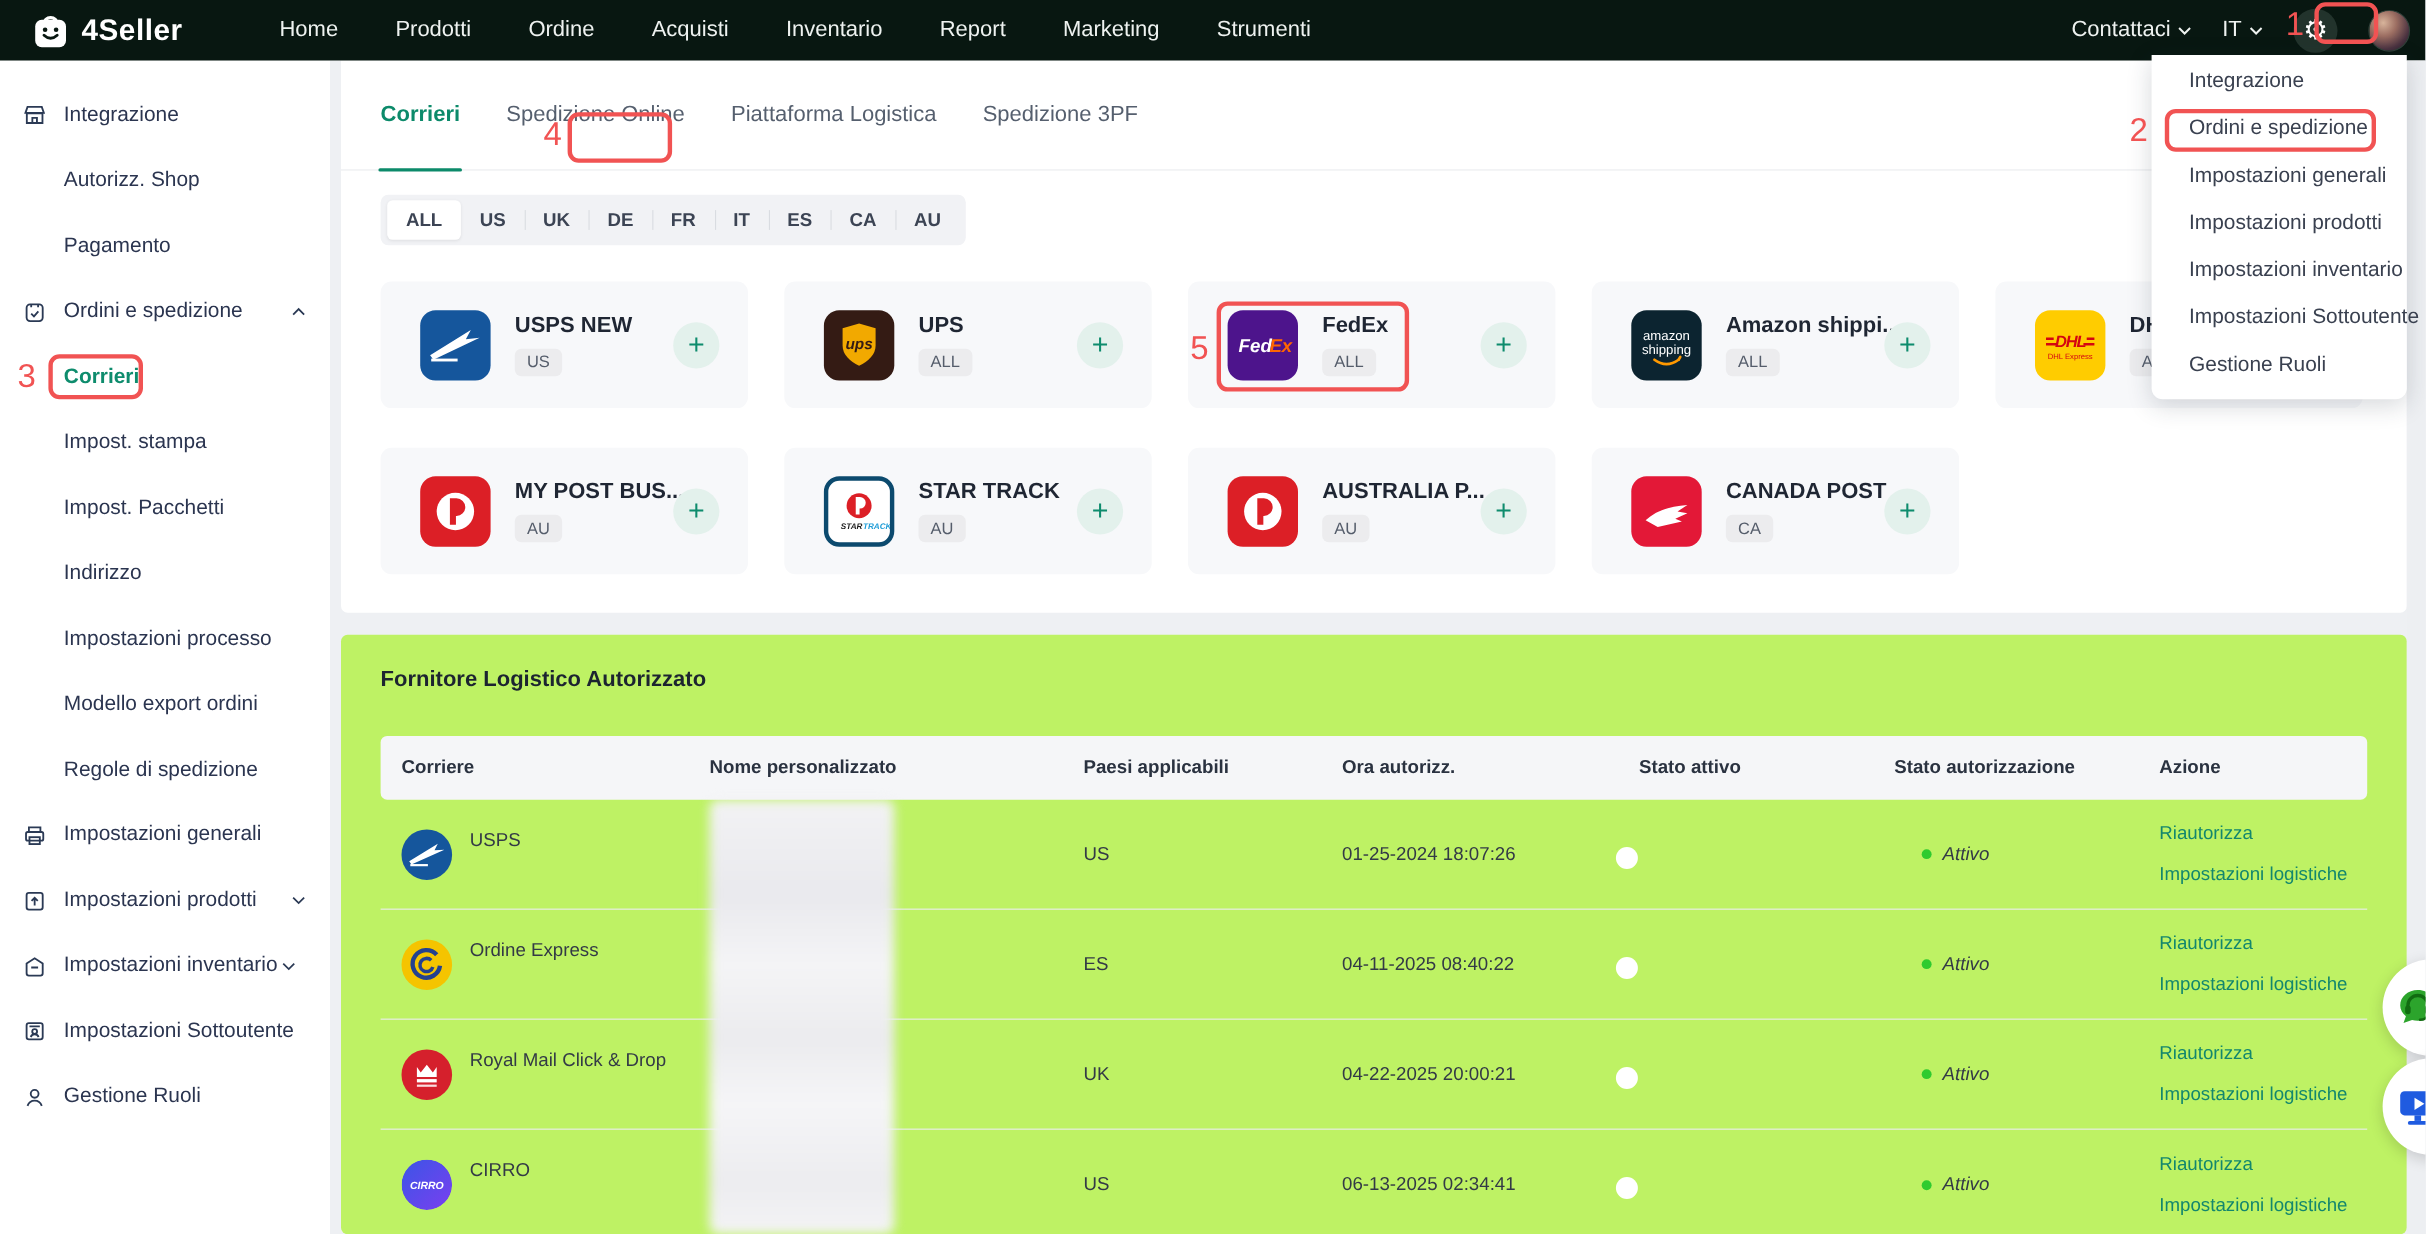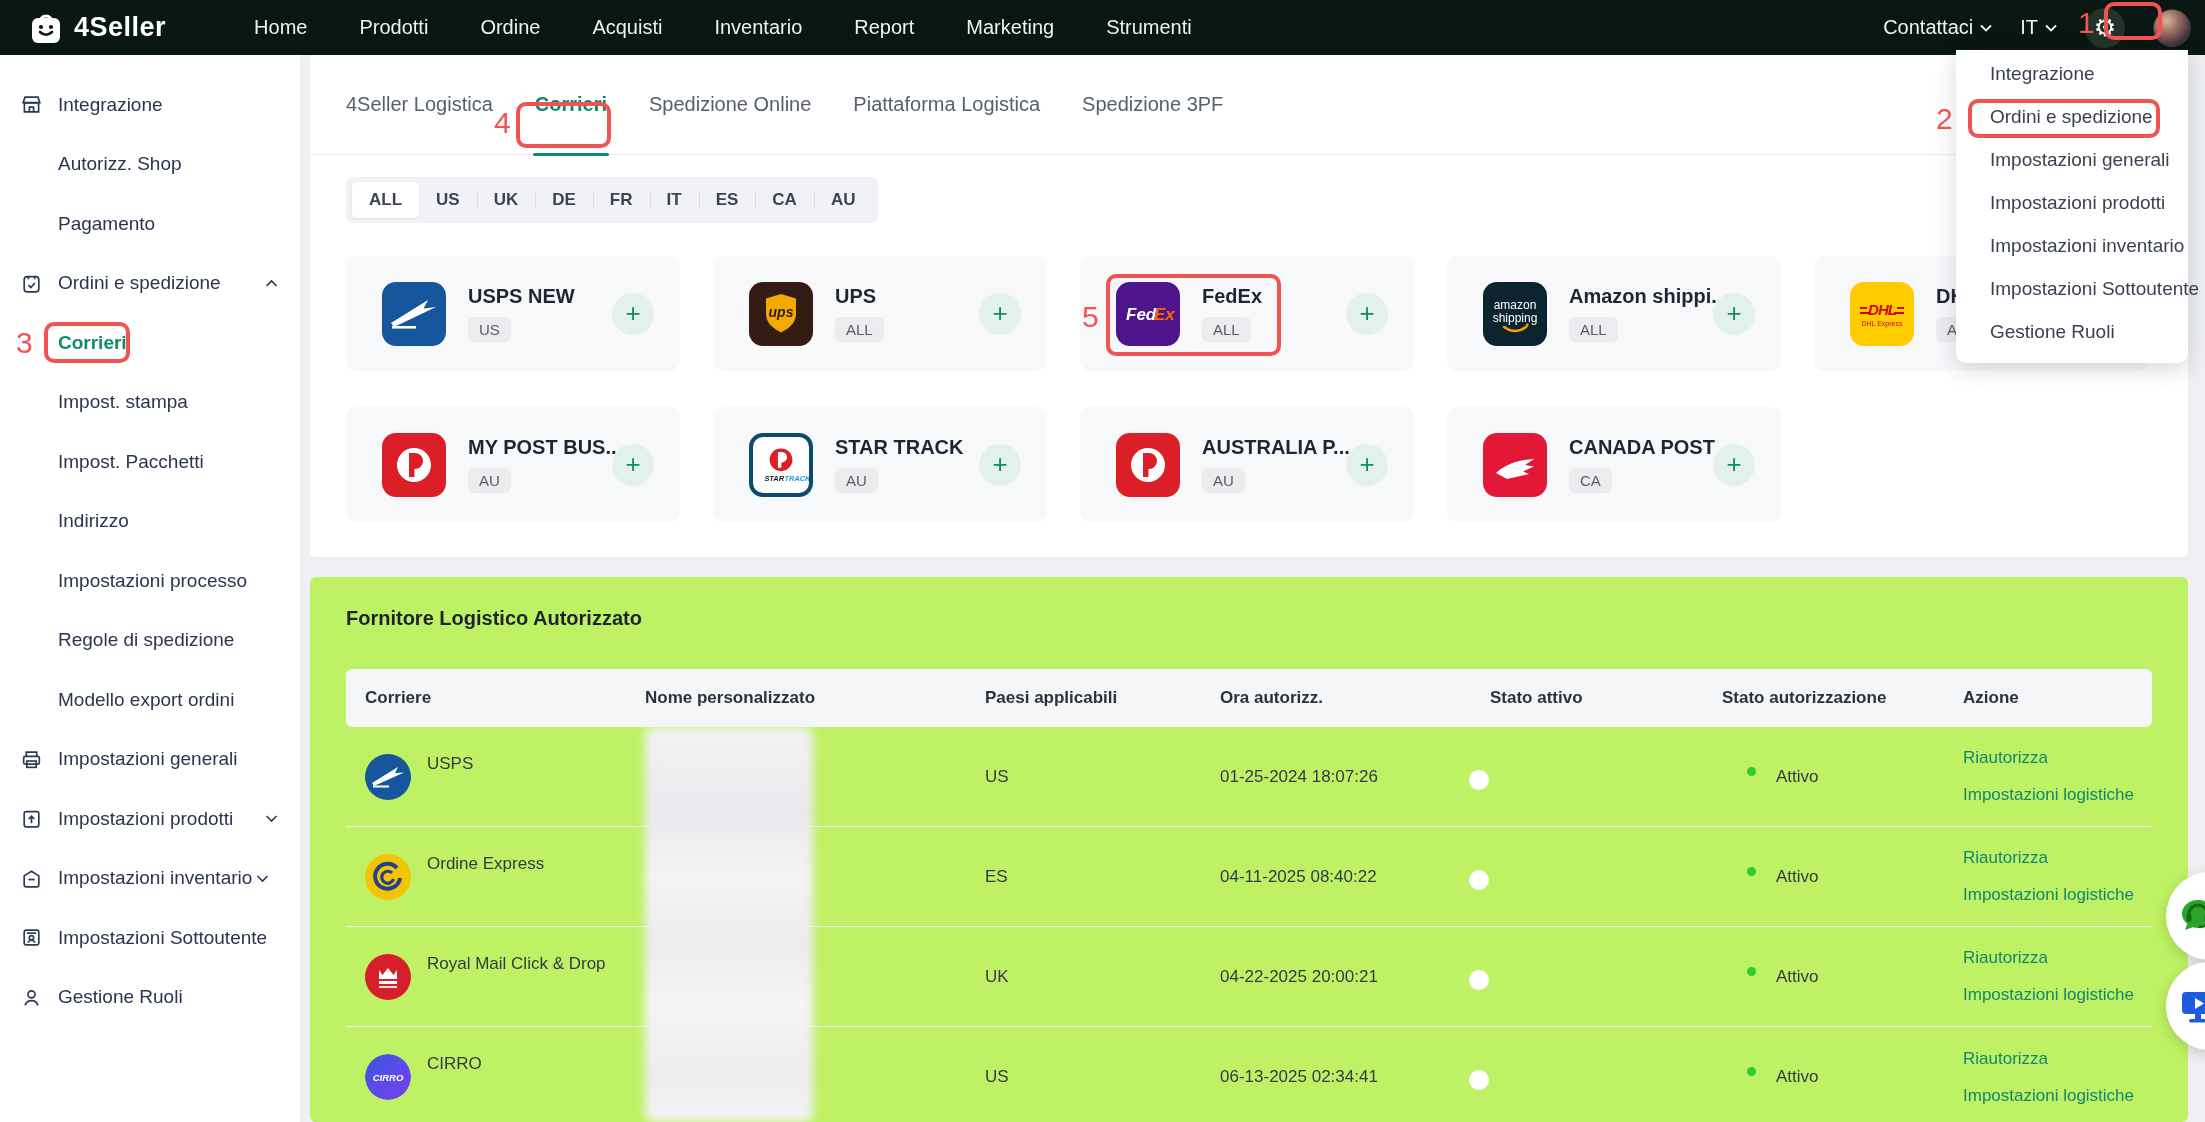--- a/index.html
+++ b/index.html
@@ -60,21 +60,21 @@
   
   .tbl-title { padding:30px 0 0 36px; font-size:20px; font-weight:bold; color:#1c2430; }
   .tbl-head { position:absolute; left:36px; top:92px; width:1806px; height:58px; background:#f5f6f8; border-radius:6px; display:grid; grid-template-columns:280px 340px 235px 270px 232px 241px 1fr; align-items:center; padding-left:19px; font-size:17px; font-weight:bold; color:#2a3240; }
   .tbl-rows { position:absolute; left:36px; top:150px; width:1806px; }
   .trow { height:100px; display:grid; grid-template-columns:280px 340px 235px 270px 232px 241px 1fr; align-items:center; padding-left:19px; border-bottom:1px solid #ecedf0; font-size:17px; color:#333a46; }
   .trow:last-child { border-bottom:none; }
   .c-carrier { display:flex; gap:16px; }
   .row-logo { width:46px; height:46px; border-radius:50%; flex:0 0 46px; overflow:hidden; display:flex; align-items:center; justify-content:center; }
   .toggle { width:47px; height:26px; border-radius:13px; background:#0D8F6F; position:relative; cursor:pointer; margin-left:2px; }
   .toggle .knob { position:absolute; right:3px; top:3px; width:20px; height:20px; border-radius:50%; background:#fff; }
-  .c-status { display:flex; gap:20px; padding-left:25px; }
+  .c-status { display:flex; align-items:center; gap:10px; padding-left:25px;font-style:italic; }
   .dot { width:9px; height:9px; border-radius:50%; background:#2FCB2F; }
   .c-actions a { display:block; color:#13876D; text-decoration:none; cursor:pointer; }
   .c-actions a + a { margin-top:17px; }
   .redact { position:absolute; left:335px; top:150px; width:168px; height:395px; border-radius:8px; filter:blur(5px);
             background:linear-gradient(180deg,#f2f2f4 0%,#e9e9ed 22%,#f4f4f6 38%,#ebebee 55%,#f5f5f7 70%,#ececef 88%,#f3f3f5 100%); }
 
   
   .dropdown { position:absolute; left:1956px; top:50px; width:232px; background:#fff; border-radius:0 0 10px 10px; box-shadow:0 6px 22px rgba(31,45,61,.18); padding:2px 0 10px; z-index:50; }
   .dd-item { height:43px; display:flex; align-items:center; padding-left:34px; font-size:19px; color:#3a4150; cursor:pointer; white-space:nowrap; }
 
@@ -177,24 +177,24 @@
   <div class="side-item child">
     <span class="side-label">Impost. Pacchetti</span>
   </div>
   <div class="side-item child">
     <span class="side-label">Indirizzo</span>
   </div>
   <div class="side-item child">
     <span class="side-label">Impostazioni processo</span>
   </div>
   <div class="side-item child">
+    <span class="side-label">Modello export ordini</span>
+  </div>
+  <div class="side-item child">
     <span class="side-label">Regole di spedizione</span>
-  </div>
-  <div class="side-item child">
-    <span class="side-label">Modello export ordini</span>
   </div>
   <div class="side-item">
     <span class="side-icon">
       <svg width="23" height="23" viewBox="0 0 22 22" stroke="#2b3a55" stroke-width="1.6" fill="none">
           <path d="M6 8V4h10v4"></path>
           <rect x="3.5" y="8" width="15" height="7.5" rx="1.5"></rect>
           <rect x="6.5" y="12.5" width="9" height="6"></rect>
         </svg>
     </span>
     <span class="side-label">Impostazioni generali</span>
@@ -244,21 +244,20 @@
           <circle cx="11" cy="8" r="3.4"></circle>
           <path d="M4.8 18.5c1.1-3 3.4-4.5 6.2-4.5s5.1 1.5 6.2 4.5"></path>
         </svg>
     </span>
     <span class="side-label">Gestione Ruoli</span>
   </div>
 </div>
 
 <div class="panel1">
   <div class="tabs-row">
-    <span class="tab">4Seller Logistica</span>
     <span class="tab active">Corrieri</span>
     <span class="tab">Spedizione Online</span>
     <span class="tab">Piattaforma Logistica</span>
     <span class="tab">Spedizione 3PF</span>
   </div>
 
   <div class="seg">
     <span class="seg-item active">ALL</span>
     <span class="seg-item">US</span>
     <span class="seg-item">UK</span>

